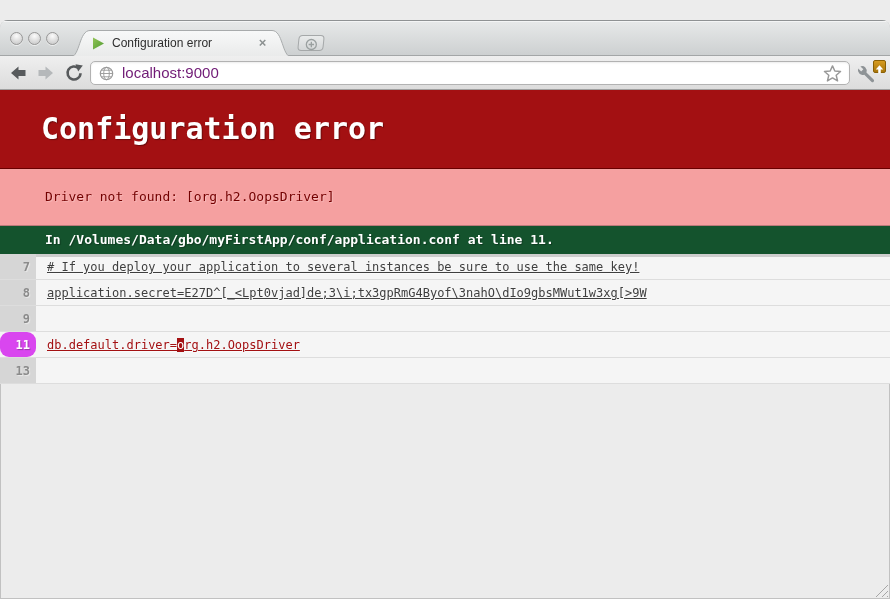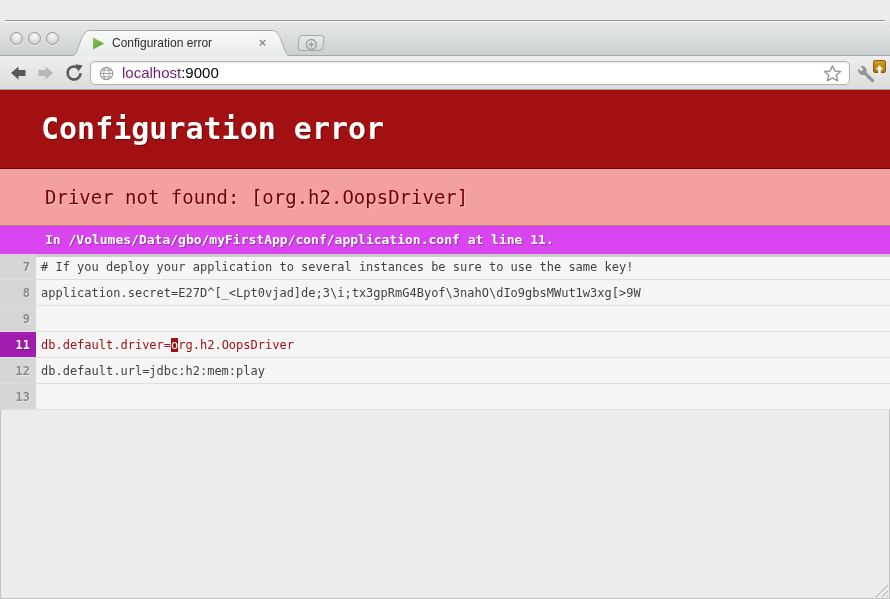--- a/index.html
+++ b/index.html
@@ -37,47 +37,47 @@
   .toolbar { position:relative; height:34px;
              background:linear-gradient(#efefef,#dcdcdc);
              border-bottom:1px solid #9f9f9f; }
   .navbtn { position:absolute; top:7px; width:22px; height:20px; }
   .back { left:8px; } .fwd { left:36px; } .reload { left:64px; }
   .omnibox { position:absolute; left:90px; right:40px; top:5px; height:24px;
              background:#fff; border:1px solid #b2b2b2; border-radius:5px;
              box-shadow: inset 0 1px 2px rgba(0,0,0,.08); }
   .omnibox .globe { position:absolute; left:8px; top:4px; }
   .url { position:absolute; left:31px; top:0; line-height:22px; font-size:15px; white-space:nowrap; }
-  .url .host { color:#701a75; } .url .port { color:#000000; }
+  .url .host { color:#701a75; } .url .port { color:#701a75; }
   .omnibox .star { position:absolute; right:7px; top:2px; }
   .wrenchbtn { position:absolute; right:4px; top:6px; width:30px; height:23px; }
   .wrenchbtn .badge { position:absolute; right:0; top:-2px; width:13px; height:13px;
                       border-radius:2px; background:linear-gradient(#d79c22,#a8750a);
                       border:1px solid #8a6005; }
 
   
   .mono { font-family:"DejaVu Sans Mono","Liberation Mono",monospace; }
   .hdr { background:#A31012; border-bottom:1px solid #690000; color:#fff;
          padding:20px 41px; font-size:30px; line-height:38px;
          text-shadow:1px 1px 1px rgba(0,0,0,.35); }
   .detail { background:#F5A0A0; color:#730000; border-bottom:1px solid #BA7A7A;
-            padding:15px 45px; font-size:19px; line-height:26px;
+            padding:15px 45px; font-size:13px; line-height:26px;
             text-shadow:1px 1px 1px rgba(255,255,255,.3); }
-  .loc { background:#d946ef; color:#fff; padding:7px 45px;
+  .loc { background:#14532d; color:#fff; padding:7px 45px;
          font-size:13px; line-height:14px; font-weight:bold;
          text-shadow:1px 1px 1px rgba(0,0,0,.3); }
   .code { width:100%; }
   .row { display:flex; height:26px; line-height:26px; border-bottom:1px solid #DDDDDD;
          background:#F5F5F5; font-size:12px; }
   .ln { flex:0 0 36px; width:36px; padding-right:6px; background:#D6D6D6; color:#8B8B8B;
         text-align:right; font-weight:bold; text-shadow:1px 1px 1px rgba(255,255,255,.5); }
-  .lc { padding-left:5px; color:#3f3f3f; white-space:pre;
-        text-shadow:1px 1px 1px rgba(255,255,255,.5); flex:1 1 auto; }
+  .lc { padding-left:11px; color:#3f3f3f; white-space:pre;
+        text-shadow:1px 1px 1px rgba(255,255,255,.5); flex:1 1 auto;text-decoration:underline; }
   .row:first-child .lc { box-shadow: inset 0 3px 0 #CDCDCD; }
-  .row.error .ln { background:#a21caf; color:#fff; text-shadow:1px 1px 1px rgba(0,0,0,.3); }
+  .row.error .ln { background:#d946ef; color:#fff; text-shadow:1px 1px 1px rgba(0,0,0,.3);border-radius:9px; }
   .row.error .lc { color:#A31012; }
   .marker { background:#A31012; color:#fff; text-shadow:none; }
 
   .grip { position:absolute; right:2px; bottom:2px; width:14px; height:14px;
           background:repeating-linear-gradient(135deg, transparent 0 3px, #a6a6a6 3px 4px);
           clip-path:polygon(100% 0, 100% 100%, 0 100%); }
 </style>
 </head>
 <body>
 
@@ -178,24 +178,20 @@
       </div>
       <div class="row">
         <span class="ln">9</span>
         <span class="lc"></span>
       </div>
       <div class="row error">
         <span class="ln">11</span>
         <span class="lc"><span>db.default.driver=</span><span class="marker">o</span><span>rg.h2.OopsDriver</span></span>
       </div>
       <div class="row">
-        <span class="ln">12</span>
-        <span class="lc">db.default.url=jdbc:h2:mem:play</span>
-      </div>
-      <div class="row">
         <span class="ln">13</span>
         <span class="lc"></span>
       </div>
     </div>
   </div>
 
   <div class="grip"></div>
 </div>
 
 </body></html>

